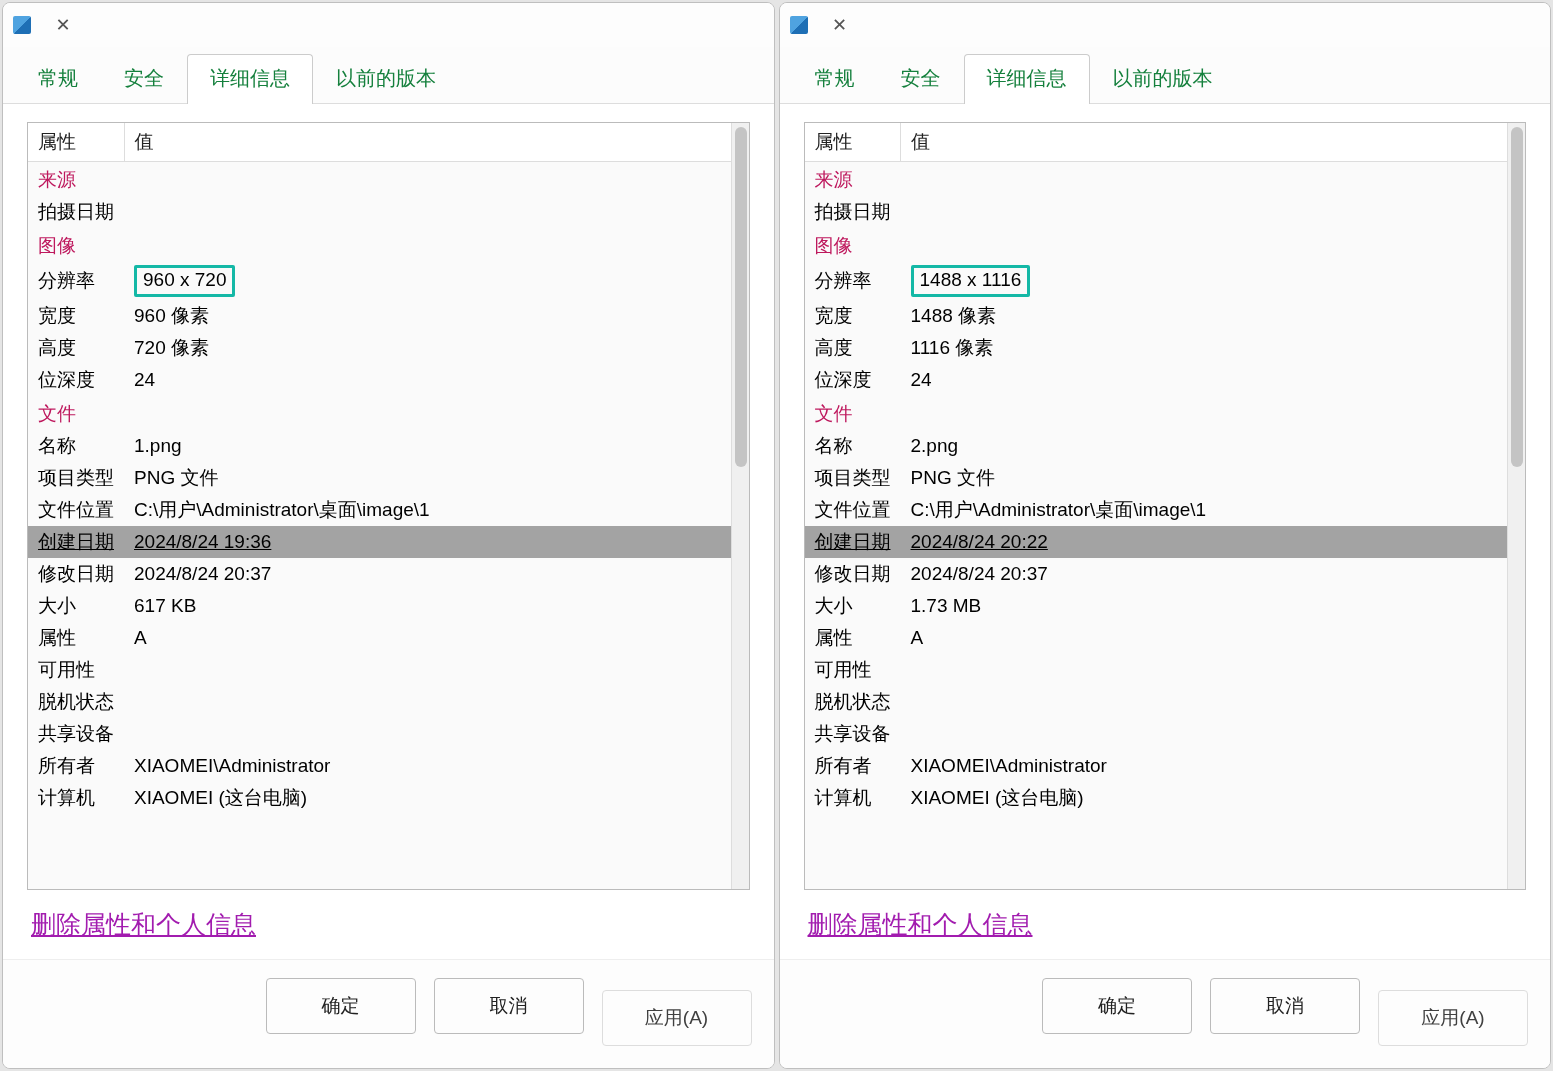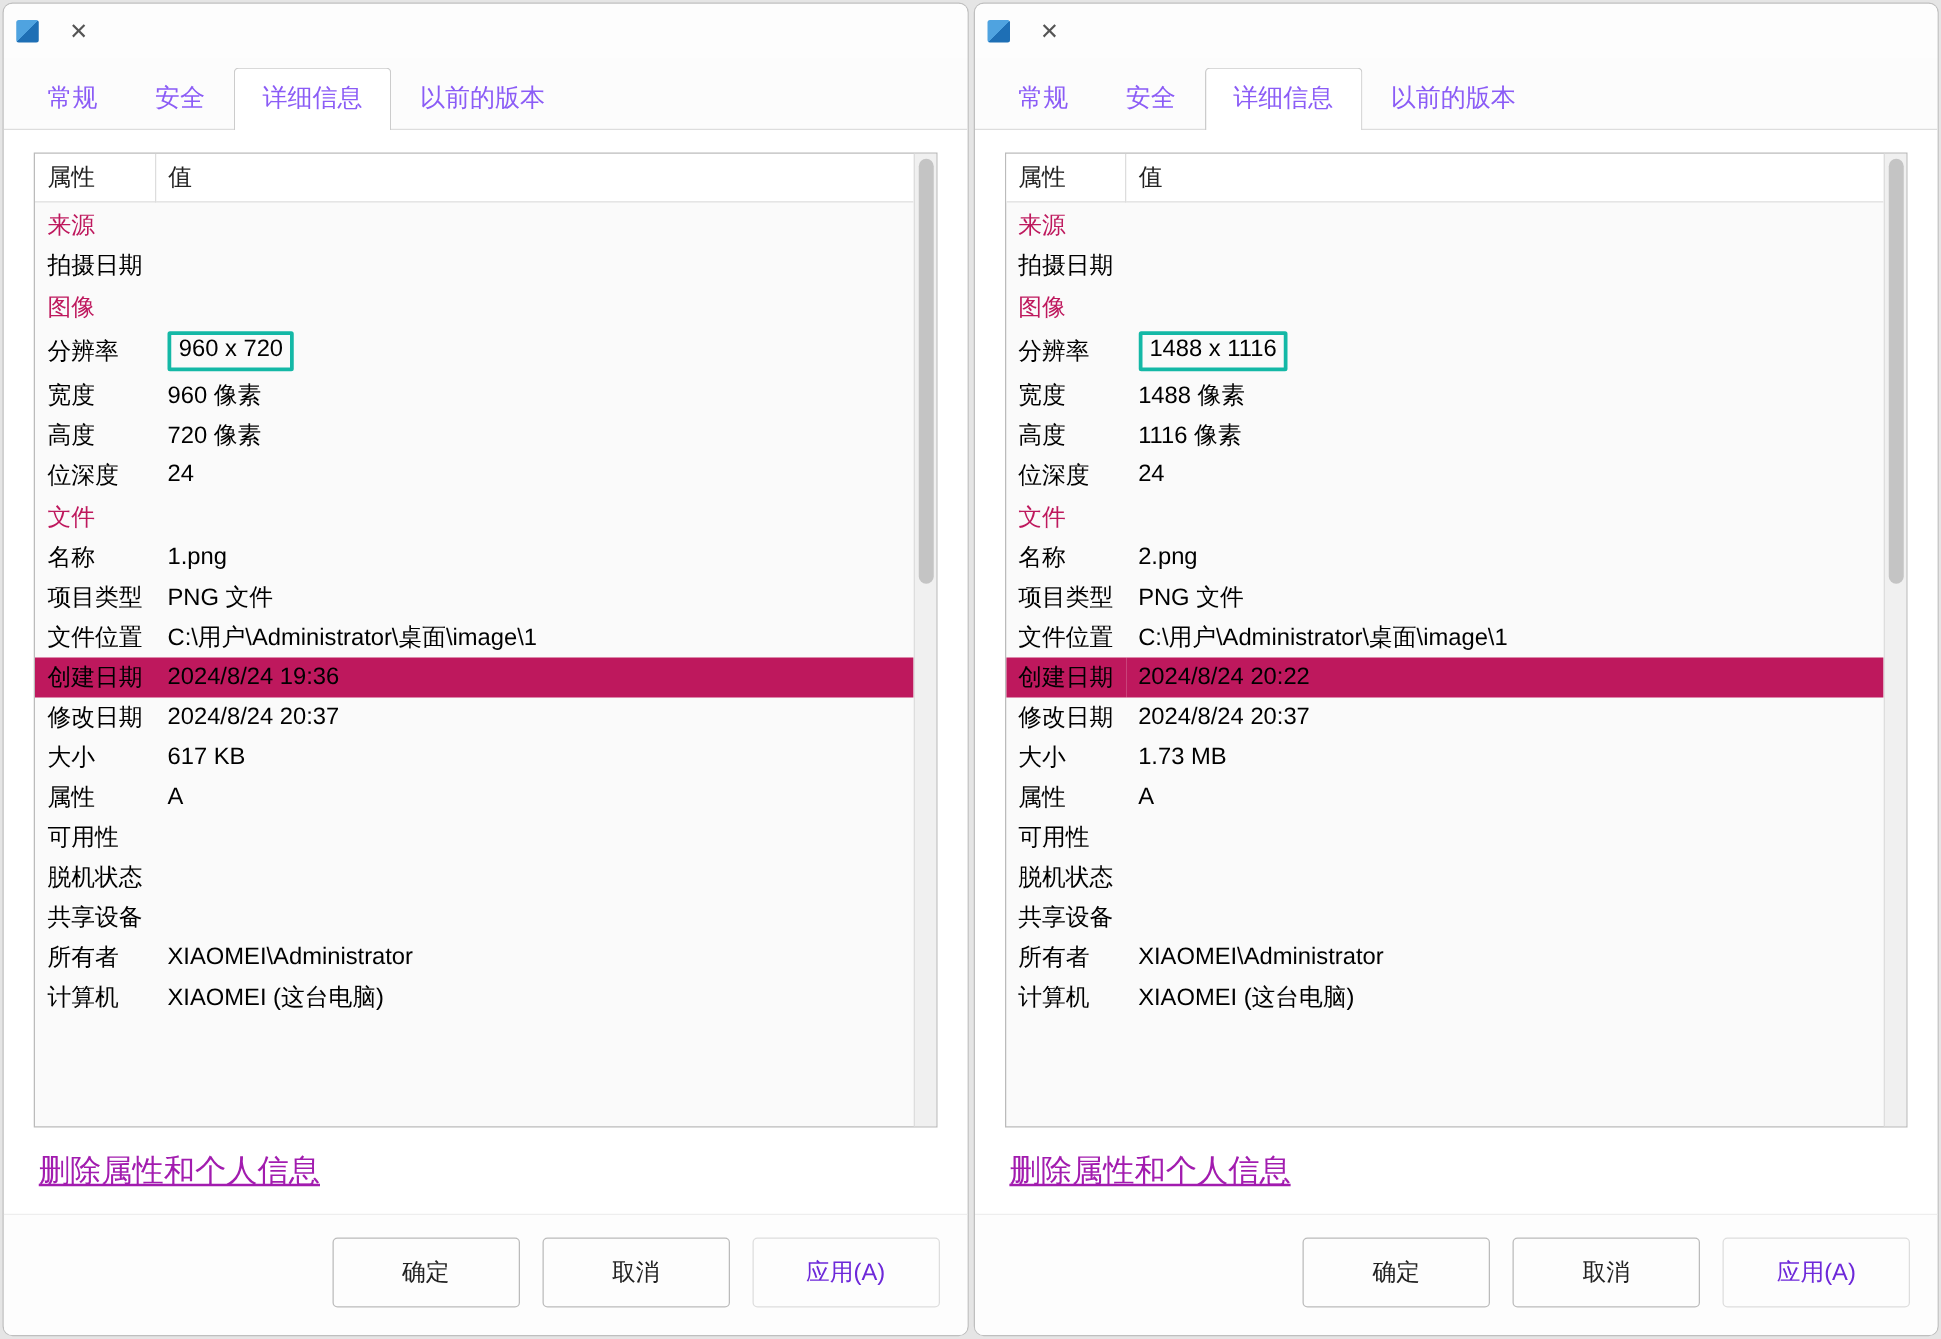--- a/index.html
+++ b/index.html
@@ -44,21 +44,21 @@
   }
   .tabs {
     display:flex;
     padding: 6px 12px 0 12px;
     gap: 0;
     border-bottom: 1px solid #ddd;
     background:#fcfcfc;
   }
   .tab {
     padding: 10px 22px 12px 22px;
-    color:#8b5cf6;
+    color:#15803d;
     font-size:20px;
     border:1px solid transparent;
     border-bottom:none;
     position:relative;
     top:1px;
     background:transparent;
   }
   .tab.active {
     border-color:#ccc;
     background:#fff;
@@ -103,21 +103,21 @@
   .prop-table td.key { width:90px; white-space:nowrap; }
   .prop-table td.val { white-space:nowrap; }
   .section-row td { color:#be185d; font-weight:normal; padding-top:5px;}
   .highlight-cell {
     display:inline-block;
     border:3px solid #14b8a6;
     padding:1px 6px 2px 6px;
     border-radius:2px;
     line-height:1.2;
   }
-  .row-alt td { background:#be185d; }
+  .row-alt td { background:#a3a3a3;text-decoration:underline; }
   .scrollbar {
     width:18px;
     background:#f0f0f0;
     border-left:1px solid #ddd;
     position:relative;
   }
   .scrollbar .thumb {
     position:absolute; top:4px; left:3px;
     width:12px; height:340px;
     background:#c4c4c4; border-radius:6px;
@@ -142,21 +142,21 @@
   .btn {
     min-width:150px;
     height:56px;
     border:1px solid #bbb;
     background:#fdfdfd;
     border-radius:4px;
     font-size:19px;
     color:#222;
     display:flex; align-items:center; justify-content:center;
   }
-  .btn.disabled { color:#6d28d9; border-color:#ddd; }
+  .btn.disabled { color:#404040; border-color:#ddd;margin-top:12px; }
 </style>
 </head>
 <body>
 
 <div class="dialog">
   <div class="titlebar">
     <div class="app-icon"></div>
     <div class="close">
       <span>✕</span>
     </div>

